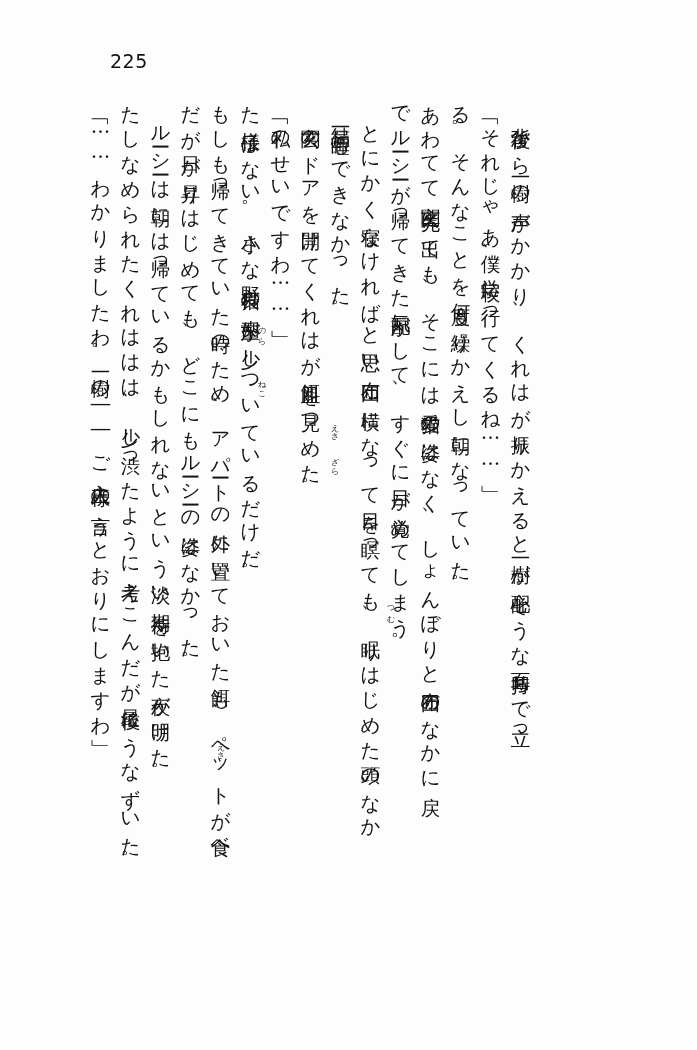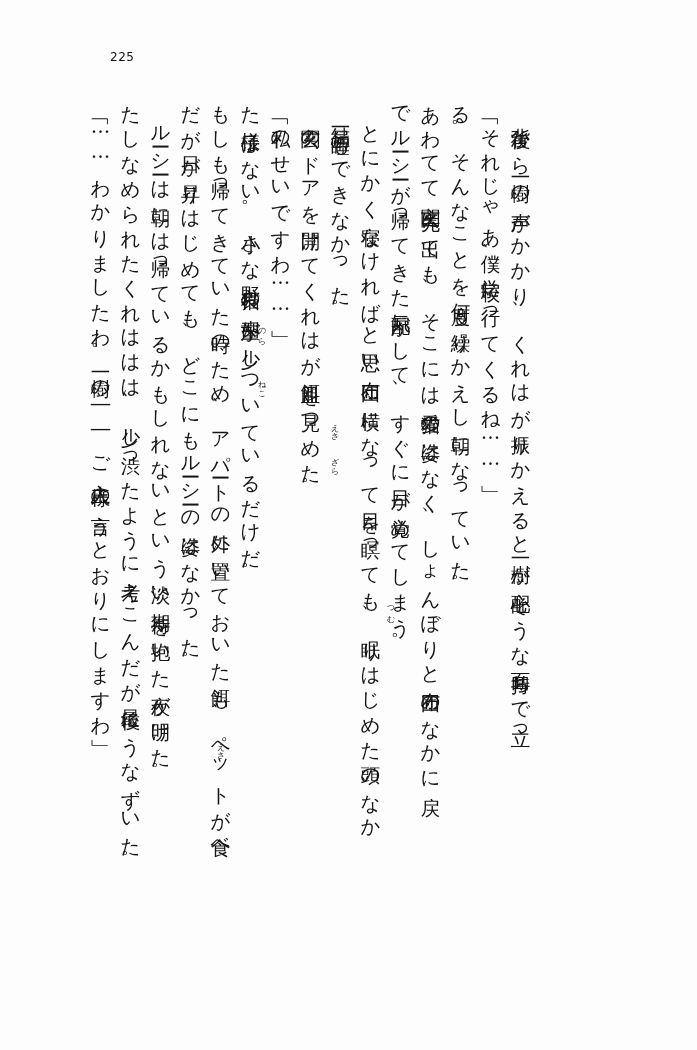--- a/index.html
+++ b/index.html
@@ -20,21 +20,21 @@
     position: absolute;
     inset: 0;
     background: #fdfdfd;
   }
 
   
   .page-number {
     position: absolute;
     top: 50px;
     left: 110px;
-    font-size: 12px;
+    font-size: 19px;
     letter-spacing: 0.5px;
     color: #111;
     font-family: "DejaVu Sans", "Liberation Sans", sans-serif;
   }
 
   
   .body-text {
     position: absolute;
     top: 92px;
     right: 40px;

